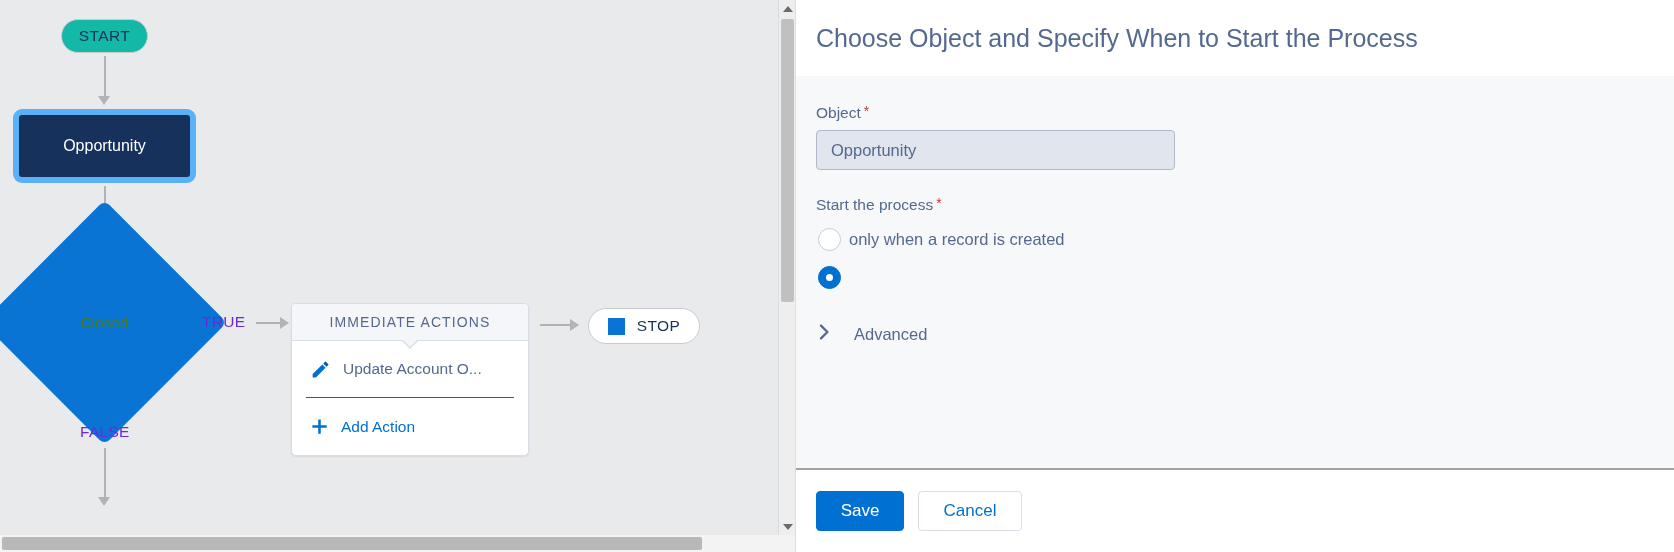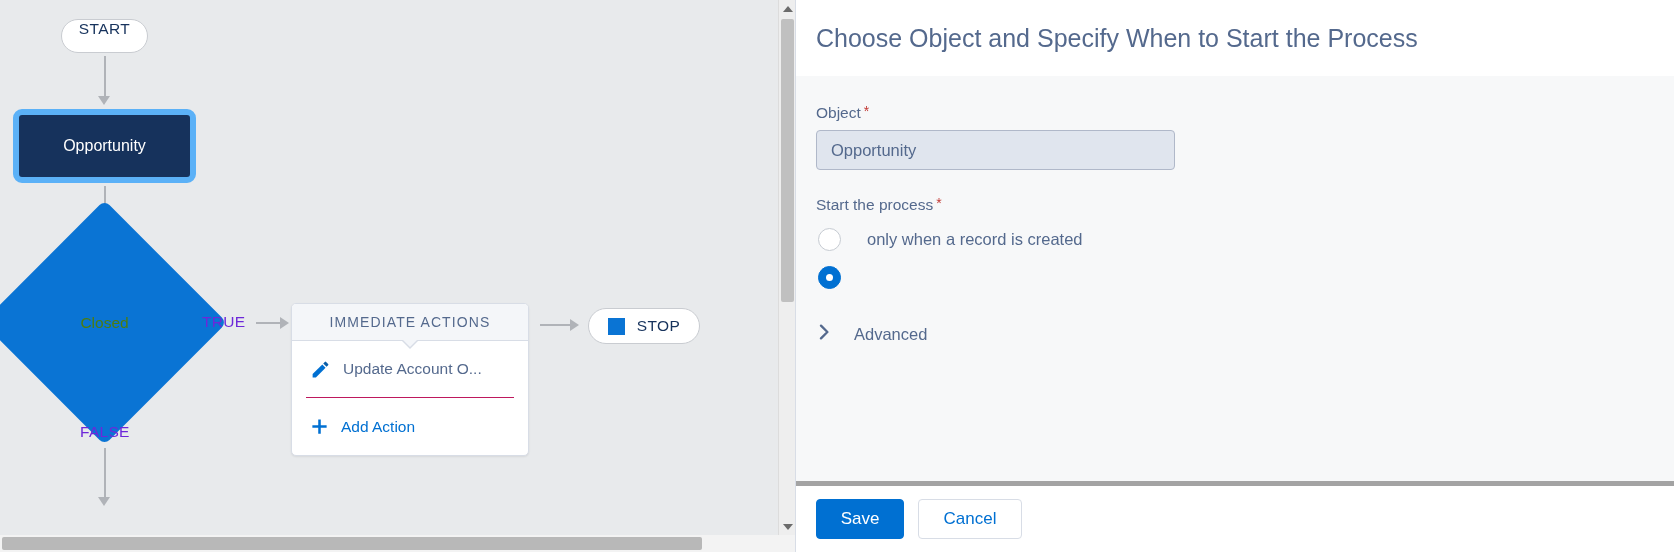--- a/index.html
+++ b/index.html
@@ -19,24 +19,24 @@
     overflow: hidden;
   }
   #canvas-inner { position: absolute; inset: 0; }
 
   .node-text { user-select: none; }
 
   
   #start-node {
     position: absolute; left: 61px; top: 19px;
     width: 87px; height: 34px;
-    background: #ffffff;
+    background: #14b8a6;
     border: 1.5px solid #c9ccd1;
     border-radius: 17px;
-    display: flex; align-items: flex-start; justify-content: center;
+    display: flex; align-items: center; justify-content: center;
     font-size: 15.5px; color: #16325c; letter-spacing: .4px;
   }
 
   
   #object-node {
     position: absolute; left: 13px; top: 109px;
     width: 183px; height: 74px;
     background: #16325c;
     border: 6px solid #5bb1f7;
     border-radius: 9px;
@@ -222,42 +222,42 @@
     background: #e0e5ee;
     border: 1px solid #b0b8c9;
     border-radius: 4px;
     padding: 0 14px;
     font-size: 16.5px; color: #54698d;
     font-family: "Liberation Sans", sans-serif;
   }
   #start-process-group { margin-top: 26px; }
   .radio-row {
     display: flex; align-items: center;
-    gap: 26px; height: 34px; margin-top: 4px; padding-left: 2px;
+    gap: 8px; height: 34px; margin-top: 4px; padding-left: 2px;
   }
   .radio-outer {
     width: 23px; height: 23px; border-radius: 50%;
     background: #ffffff; border: 1px solid #c6cbd2;
     display: flex; align-items: center; justify-content: center;
     flex: 0 0 auto;
   }
   .radio-outer.checked { background: #0070d2; border-color: #0070d2; }
   .radio-dot { width: 7px; height: 7px; border-radius: 50%; background: #ffffff; }
   .radio-label { font-size: 16.5px; color: #54698d; }
 
   #advanced-row {
     display: flex; align-items: center; gap: 22px;
     margin-top: 30px; padding-left: 2px;
   }
   #advanced-label { font-size: 16.5px; color: #54698d; }
 
   #panel-footer {
     background: #ffffff;
-    border-top: 5px solid #a3a3a3;
-    height: 71px;
+    border-top: 2px solid #a3a3a3;
+    height: 84px;
     display: flex; align-items: center;
     padding-left: 20px; gap: 14px;
   }
   #save-button {
     width: 88px; height: 40px;
     background: #0070d2; border: 1px solid #0070d2;
     border-radius: 4px; color: #ffffff;
     font-size: 17px; cursor: pointer;
     font-family: "Liberation Sans", sans-serif;
   }

